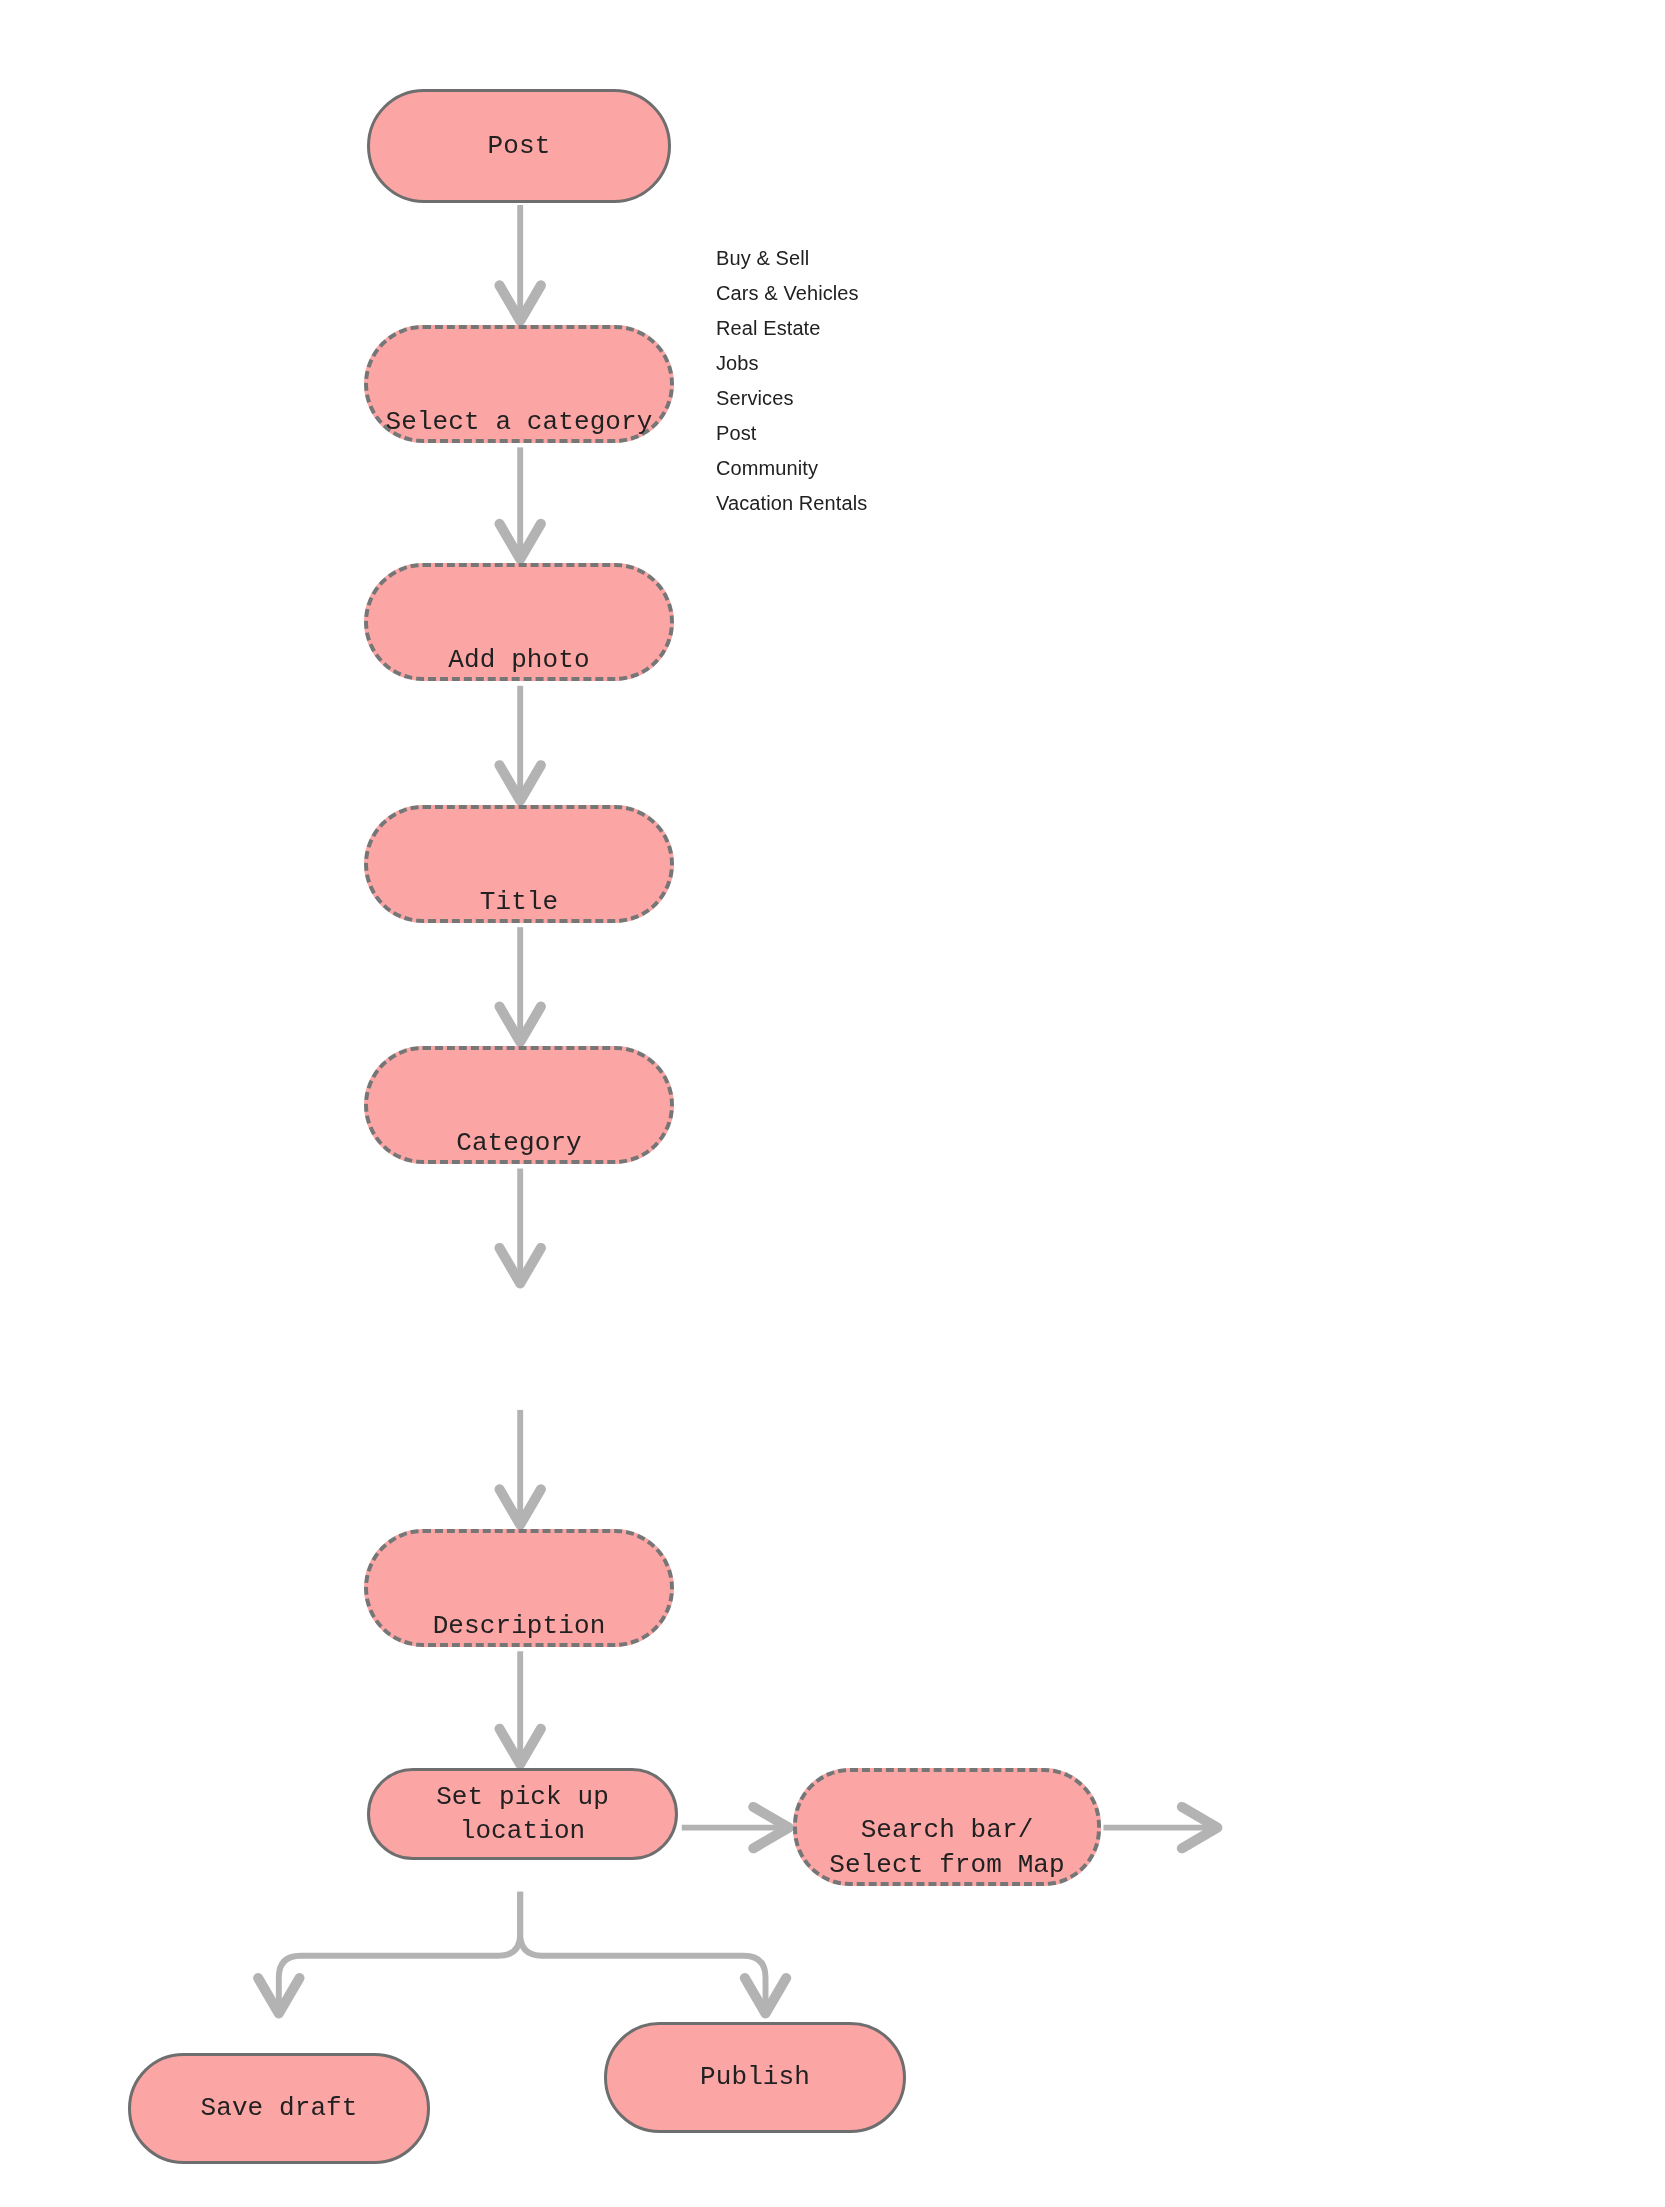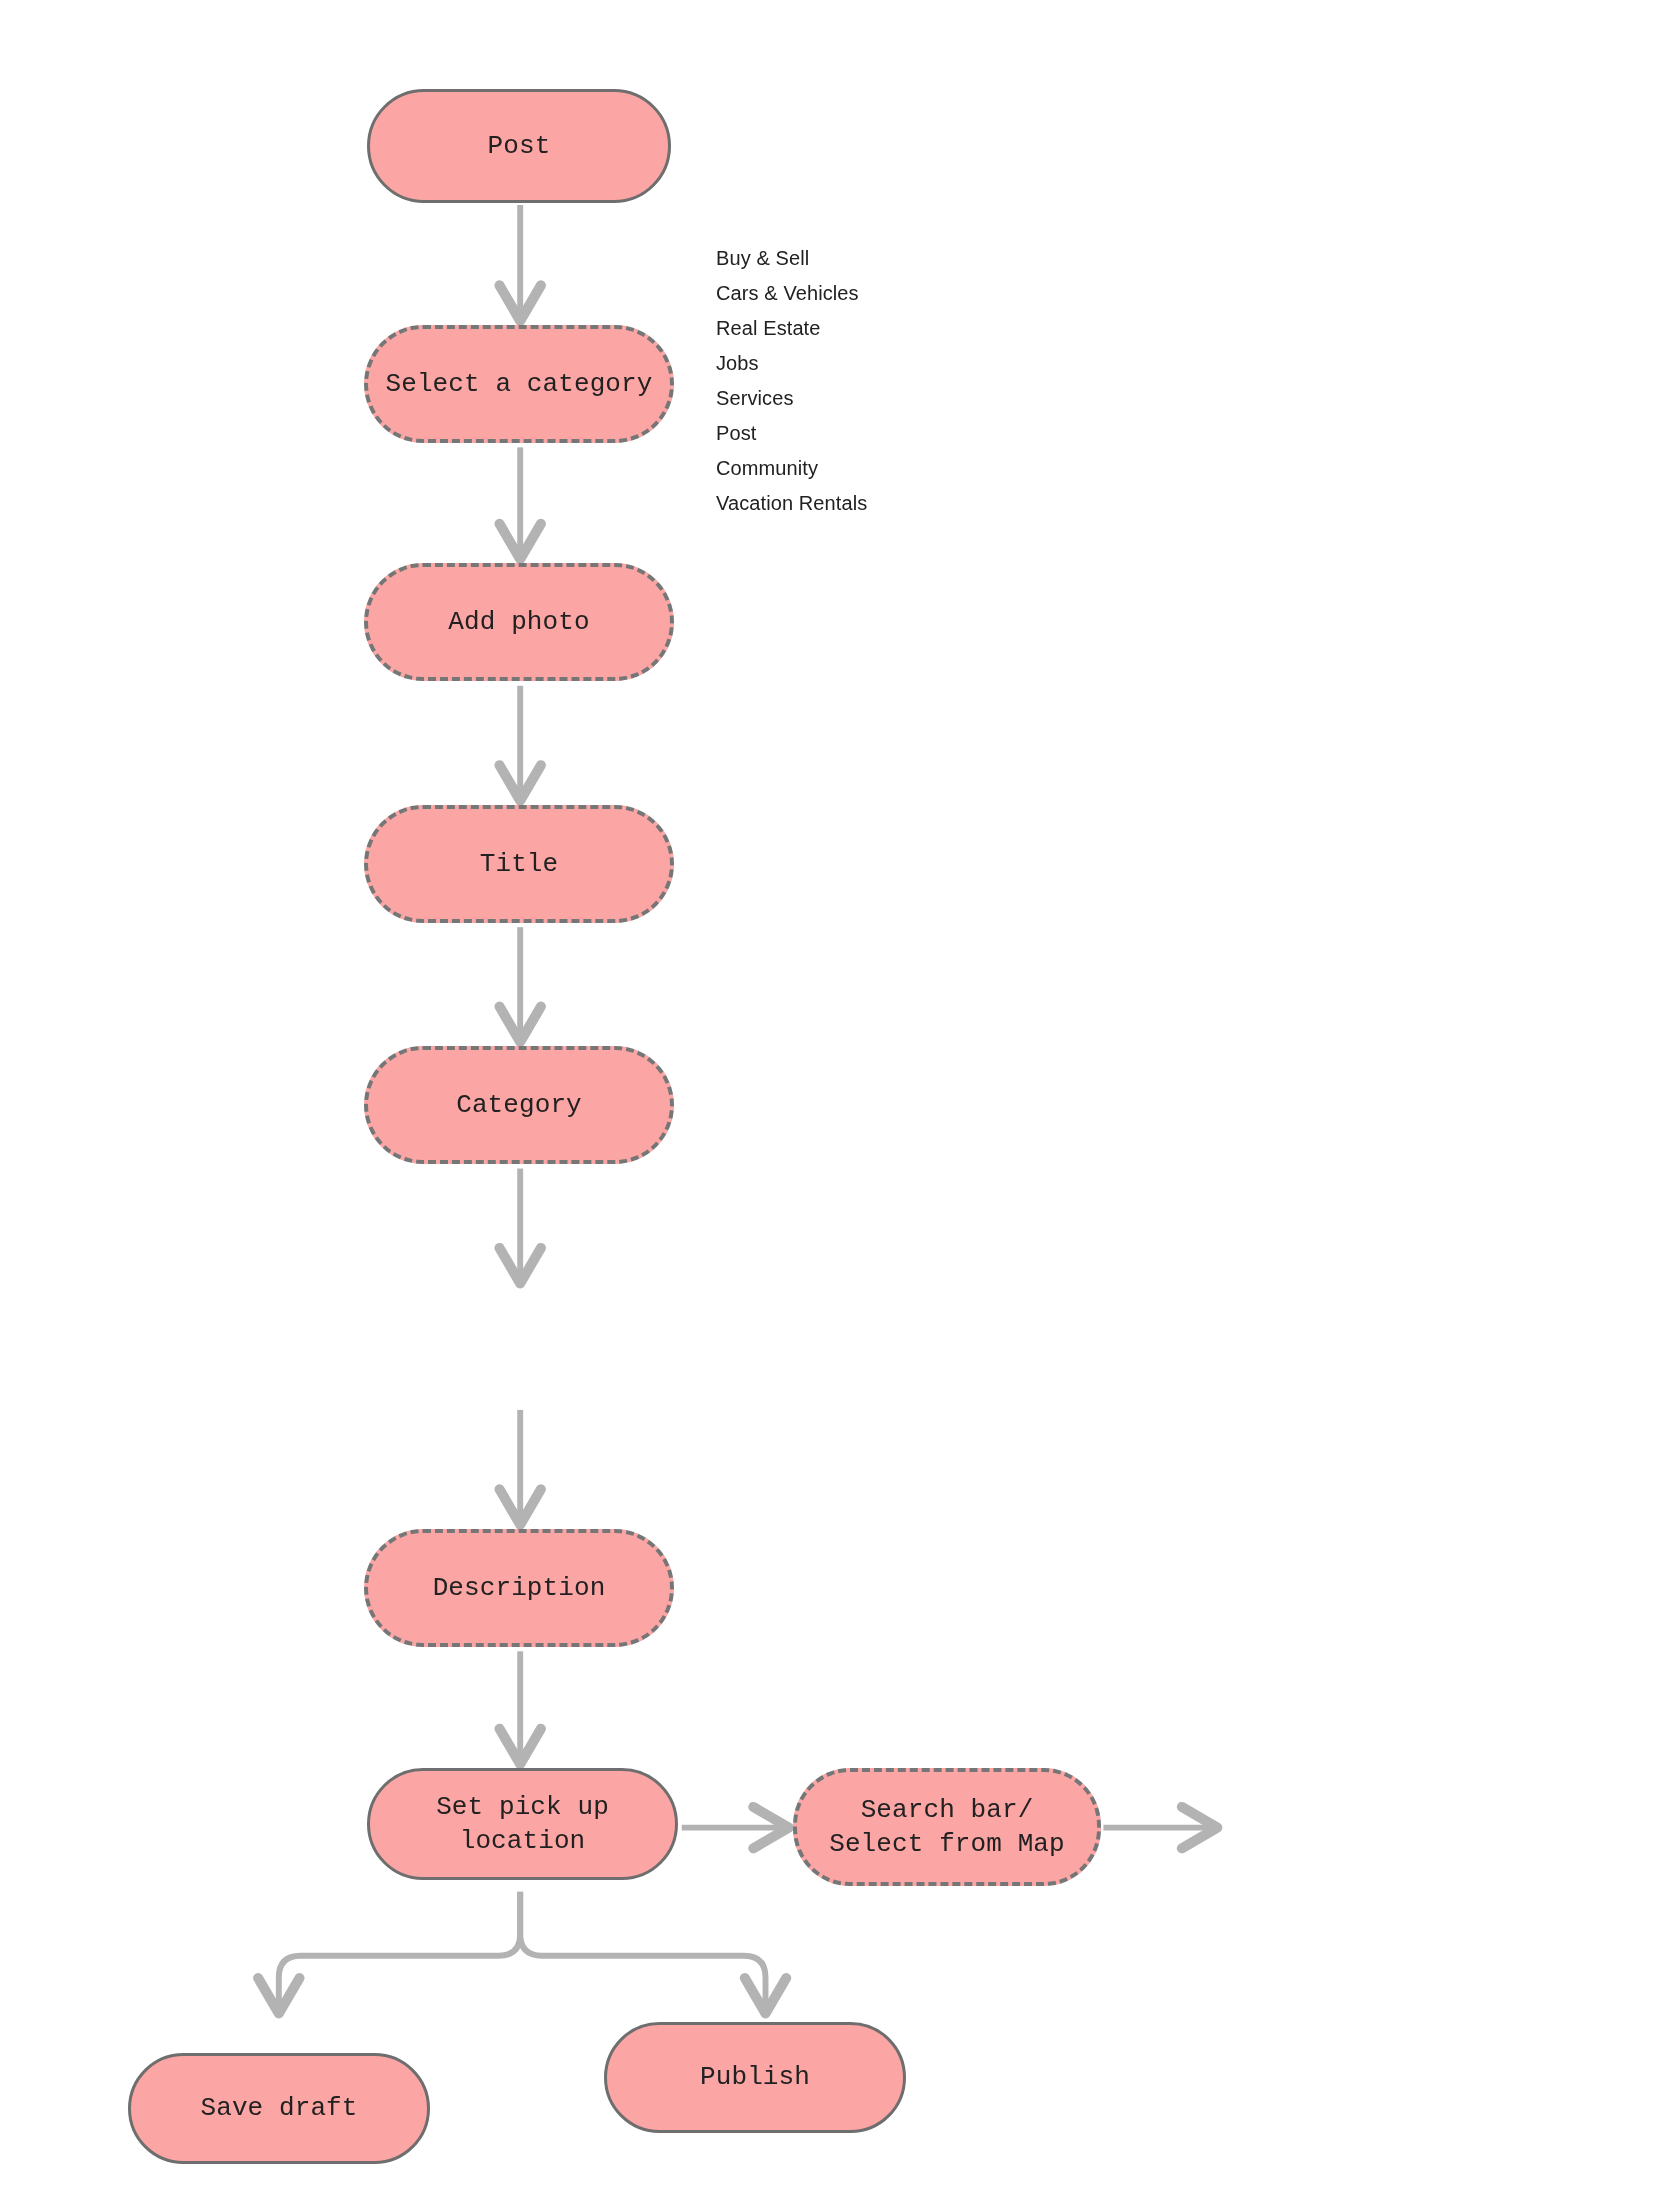--- a/index.html
+++ b/index.html
@@ -38,20 +38,21 @@
     letter-spacing: 0.1px;
     background: #fca5a5;
     border-radius: 59px;
     font-family: Liberation Mono, monospace;
   }
   .node.solid {
     border: 3.9px solid #6e6e6e;
   }
   .node.dashed {
     border: 4.9px dashed #767676;
+    align-items: flex-end;
   }
   .node-label {
     display: block;
     white-space: pre-line;
     padding: 0 11.8px;
   }
   .category-list {
     position: absolute;
     color: #212121;
     font-size: 20px;
@@ -111,21 +112,21 @@
 
   <div class="node dashed" style="left:364px; top:1046px; width:310px; height:118px;">
     <span class="node-label">Category</span>
   </div>
 
 
   <div class="node dashed" style="left:364px; top:1529px; width:310px; height:118px;">
     <span class="node-label">Description</span>
   </div>
 
-  <div class="node solid" style="left:367px; top:1768px; width:311px; height:112px;">
+  <div class="node solid" style="left:367px; top:1768px; width:311px; height:92px;">
     <span class="node-label">Set pick up location</span>
   </div>
 
   <div class="node dashed" style="left:793px; top:1768px; width:308px; height:118px; border-radius:57px;">
     <span class="node-label">Search bar/
 Select from Map</span>
   </div>
 
 
   <div class="node solid" style="left:128px; top:2022px; width:302px; height:111px;margin-top:31px;">

